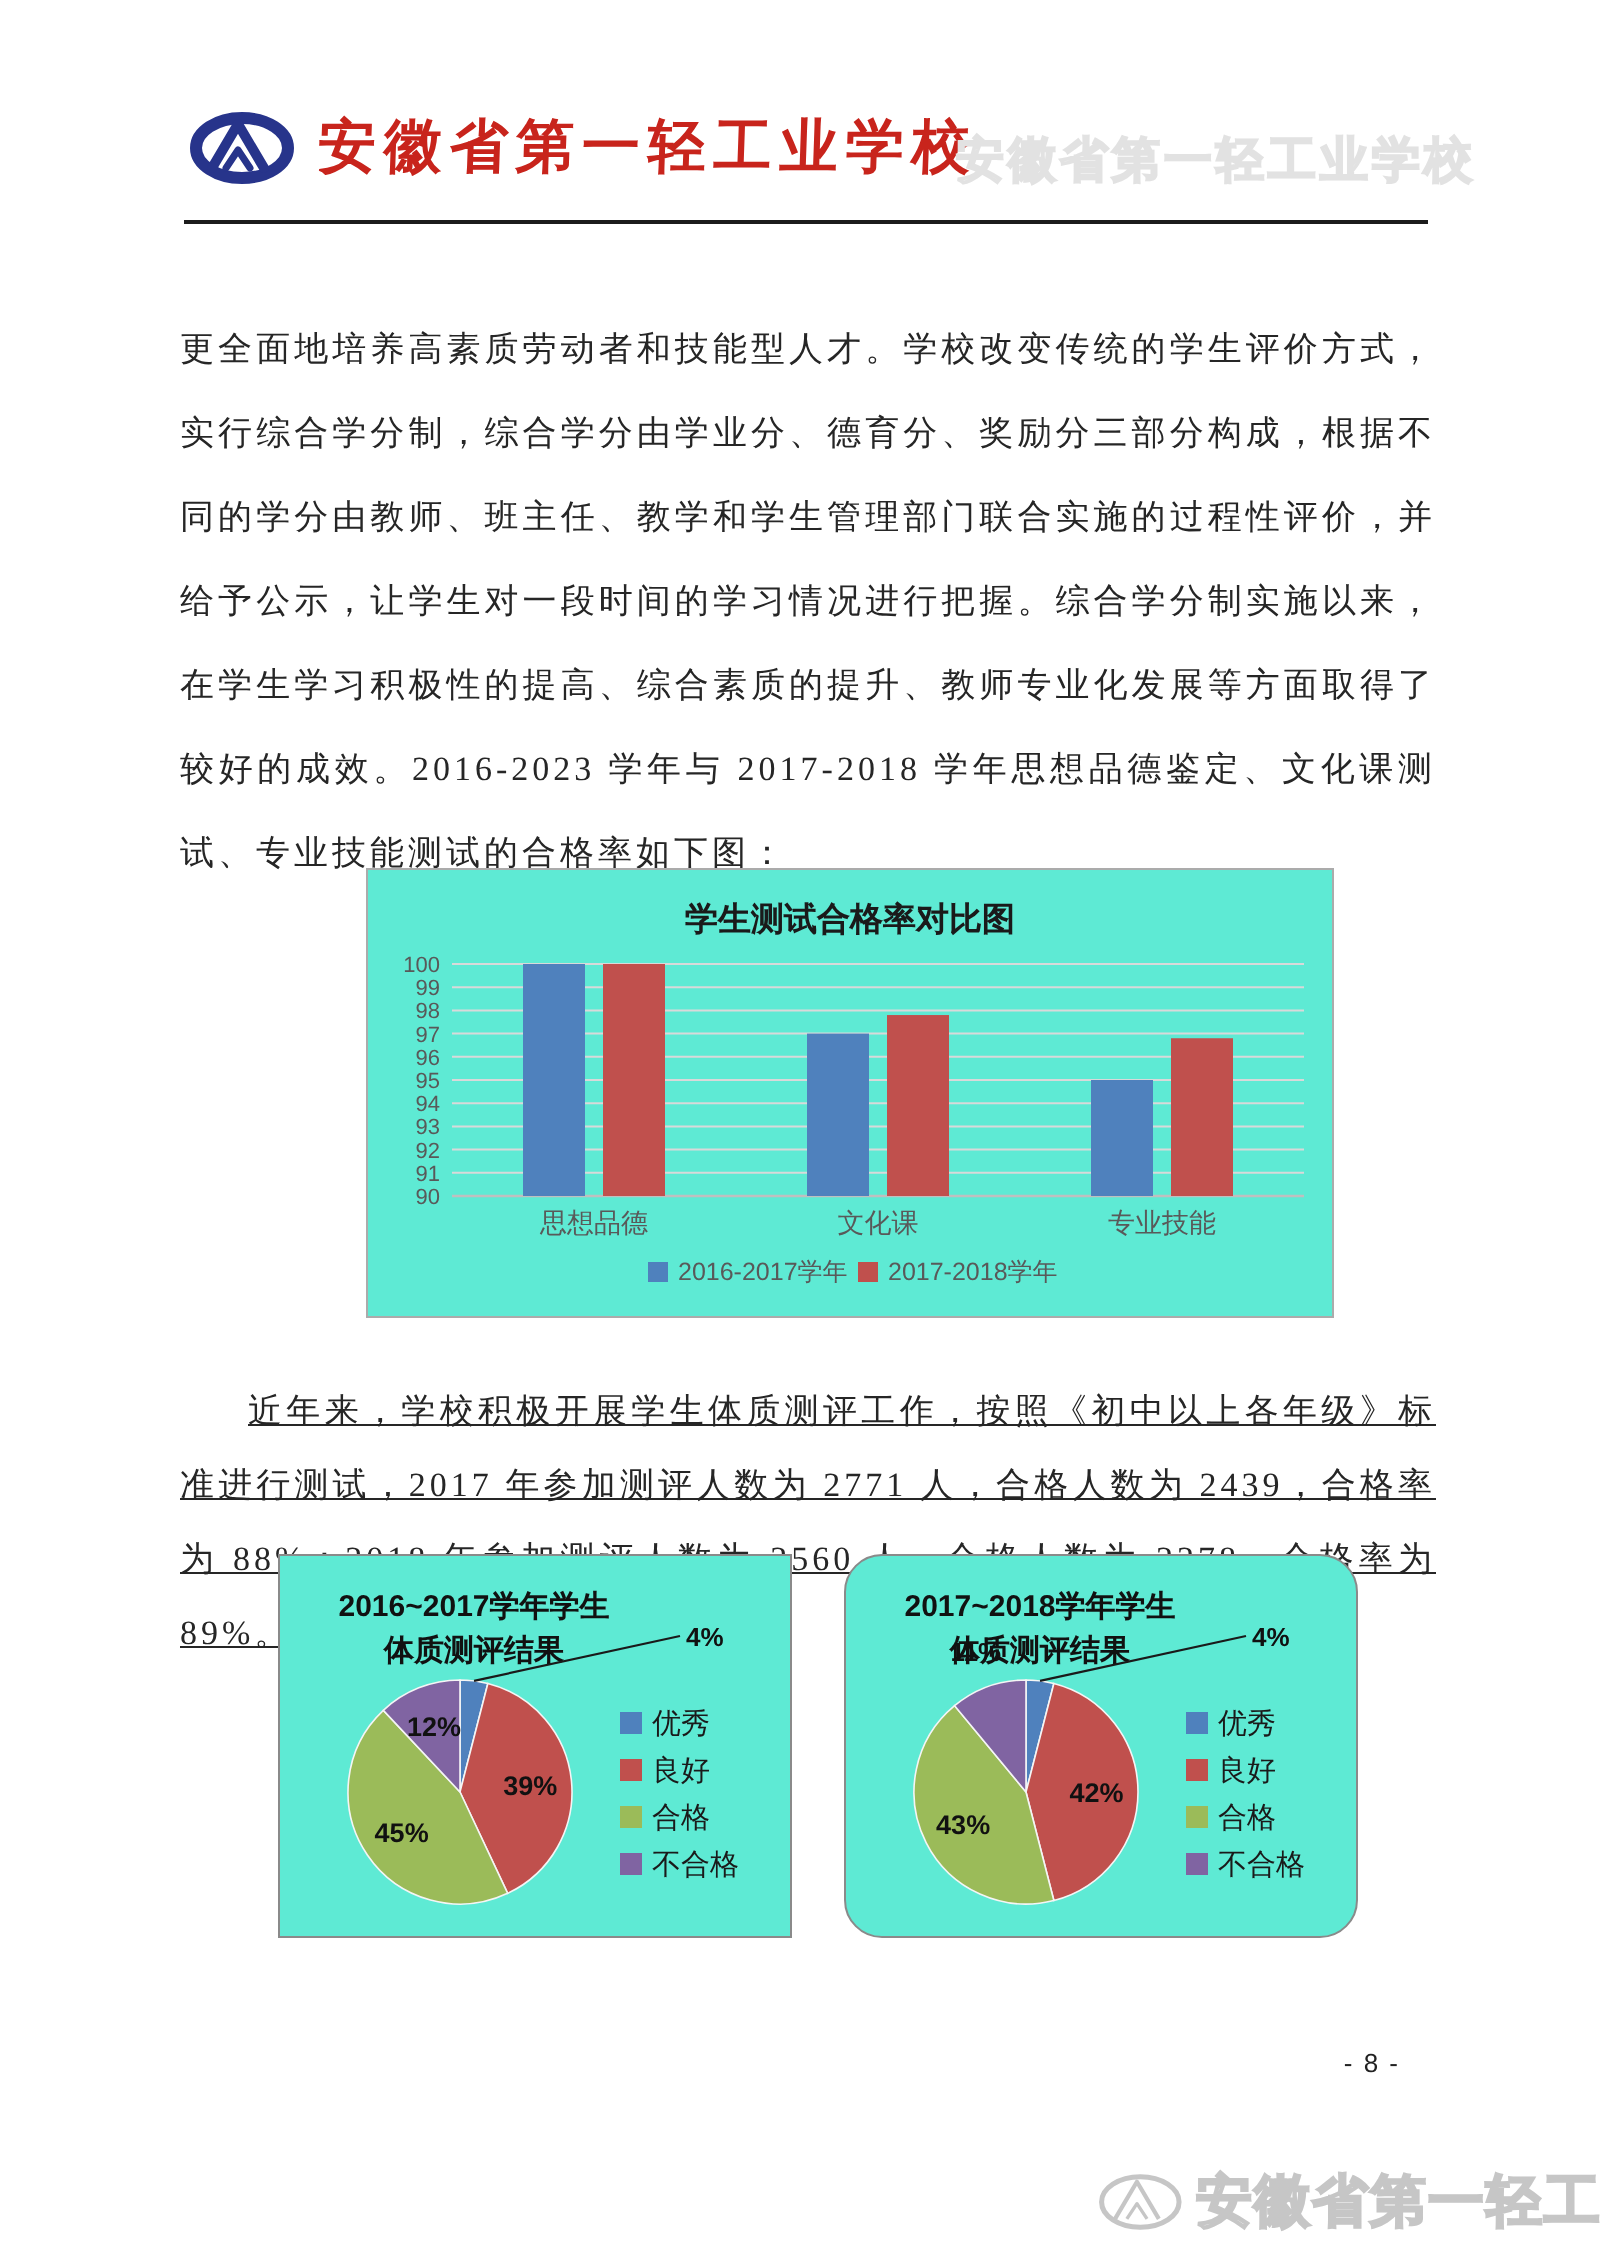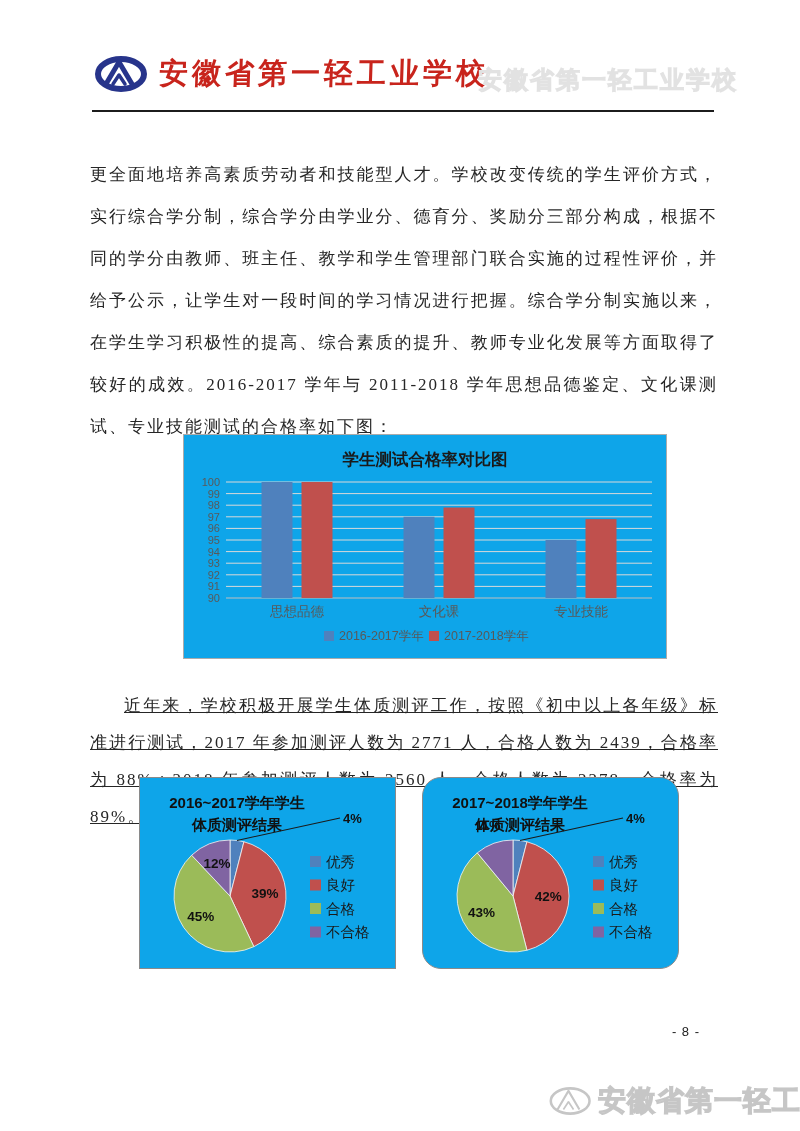--- a/index.html
+++ b/index.html
@@ -24,21 +24,21 @@
 
   
   .page-text {
     position:absolute; left:90px; width:628px; text-align:justify;
     font-size:17px; letter-spacing:2px; color:#262626;
   }
   #p1 { top:137px; line-height:42px; }
   #p2 { top:670px; line-height:37px; text-indent:2em;text-decoration:underline; }
 
   
-  .figure { background:#0ea5e9; font-family:"Liberation Sans","DejaVu Sans",sans-serif; }
+  .figure { background:#5eead4; font-family:"Liberation Sans","DejaVu Sans",sans-serif; }
   .figure svg { display:block; }
   #bar-figure { position:absolute; left:183px; top:434px; width:482px; height:223px; border:1px solid #ababab; }
   .pie-figure { position:absolute; top:777px; width:255px; height:190px; border:1px solid #8a8a8a; }
   #pie-figure-0 { left:139px; }
   #pie-figure-1 { left:422px;border-radius:19px; }
 
   
   .page-number {
     position:absolute; top:1024px; right:100px; font-size:13px; color:#222;
     font-family:"Liberation Sans","DejaVu Sans",sans-serif; letter-spacing:1px;
@@ -57,21 +57,21 @@
   <svg class="logo" viewBox="0 0 54 38">
     <ellipse cx="26" cy="19" rx="23" ry="15" fill="none" stroke="#27348b" stroke-width="6"></ellipse>
     <path d="M11 29 L24 7 L37 29" fill="none" stroke="#27348b" stroke-width="5" stroke-linejoin="round" stroke-linecap="round"></path>
     <path d="M18 29 L24 20 L30 29" fill="none" stroke="#27348b" stroke-width="3.5" stroke-linejoin="round" stroke-linecap="round"></path>
   </svg>
   <div class="school-name">安徽省第一轻工业学校</div>
 </div>
 <div class="header-ghost">安徽省第一轻工业学校</div>
 <div class="header-rule"></div>
 
-<p class="page-text" id="p1">更全面地培养高素质劳动者和技能型人才。学校改变传统的学生评价方式，实行综合学分制，综合学分由学业分、德育分、奖励分三部分构成，根据不同的学分由教师、班主任、教学和学生管理部门联合实施的过程性评价，并给予公示，让学生对一段时间的学习情况进行把握。综合学分制实施以来，在学生学习积极性的提高、综合素质的提升、教师专业化发展等方面取得了较好的成效。2016-2017 学年与 2011-2018 学年思想品德鉴定、文化课测试、专业技能测试的合格率如下图：</p>
+<p class="page-text" id="p1">更全面地培养高素质劳动者和技能型人才。学校改变传统的学生评价方式，实行综合学分制，综合学分由学业分、德育分、奖励分三部分构成，根据不同的学分由教师、班主任、教学和学生管理部门联合实施的过程性评价，并给予公示，让学生对一段时间的学习情况进行把握。综合学分制实施以来，在学生学习积极性的提高、综合素质的提升、教师专业化发展等方面取得了较好的成效。2016-2023 学年与 2017-2018 学年思想品德鉴定、文化课测试、专业技能测试的合格率如下图：</p>
 
 <div class="figure" id="bar-figure">
     <svg viewBox="0 0 482 223" width="100%" height="100%">
       <text x="241" y="30" font-size="16.5" text-anchor="middle" font-weight="bold" fill="#1a1a1a">学生测试合格率对比图</text>
       <text x="36" y="167" font-size="11" text-anchor="end" font-weight="normal" fill="#595959">90</text>
       <line x1="42" y1="151.4" x2="468" y2="151.4" stroke="#d9d9d9" stroke-width="1"></line>
       <text x="36" y="155.4" font-size="11" text-anchor="end" font-weight="normal" fill="#595959">91</text>
       <line x1="42" y1="139.8" x2="468" y2="139.8" stroke="#d9d9d9" stroke-width="1"></line>
       <text x="36" y="143.8" font-size="11" text-anchor="end" font-weight="normal" fill="#595959">92</text>
       <line x1="42" y1="128.2" x2="468" y2="128.2" stroke="#d9d9d9" stroke-width="1"></line>

